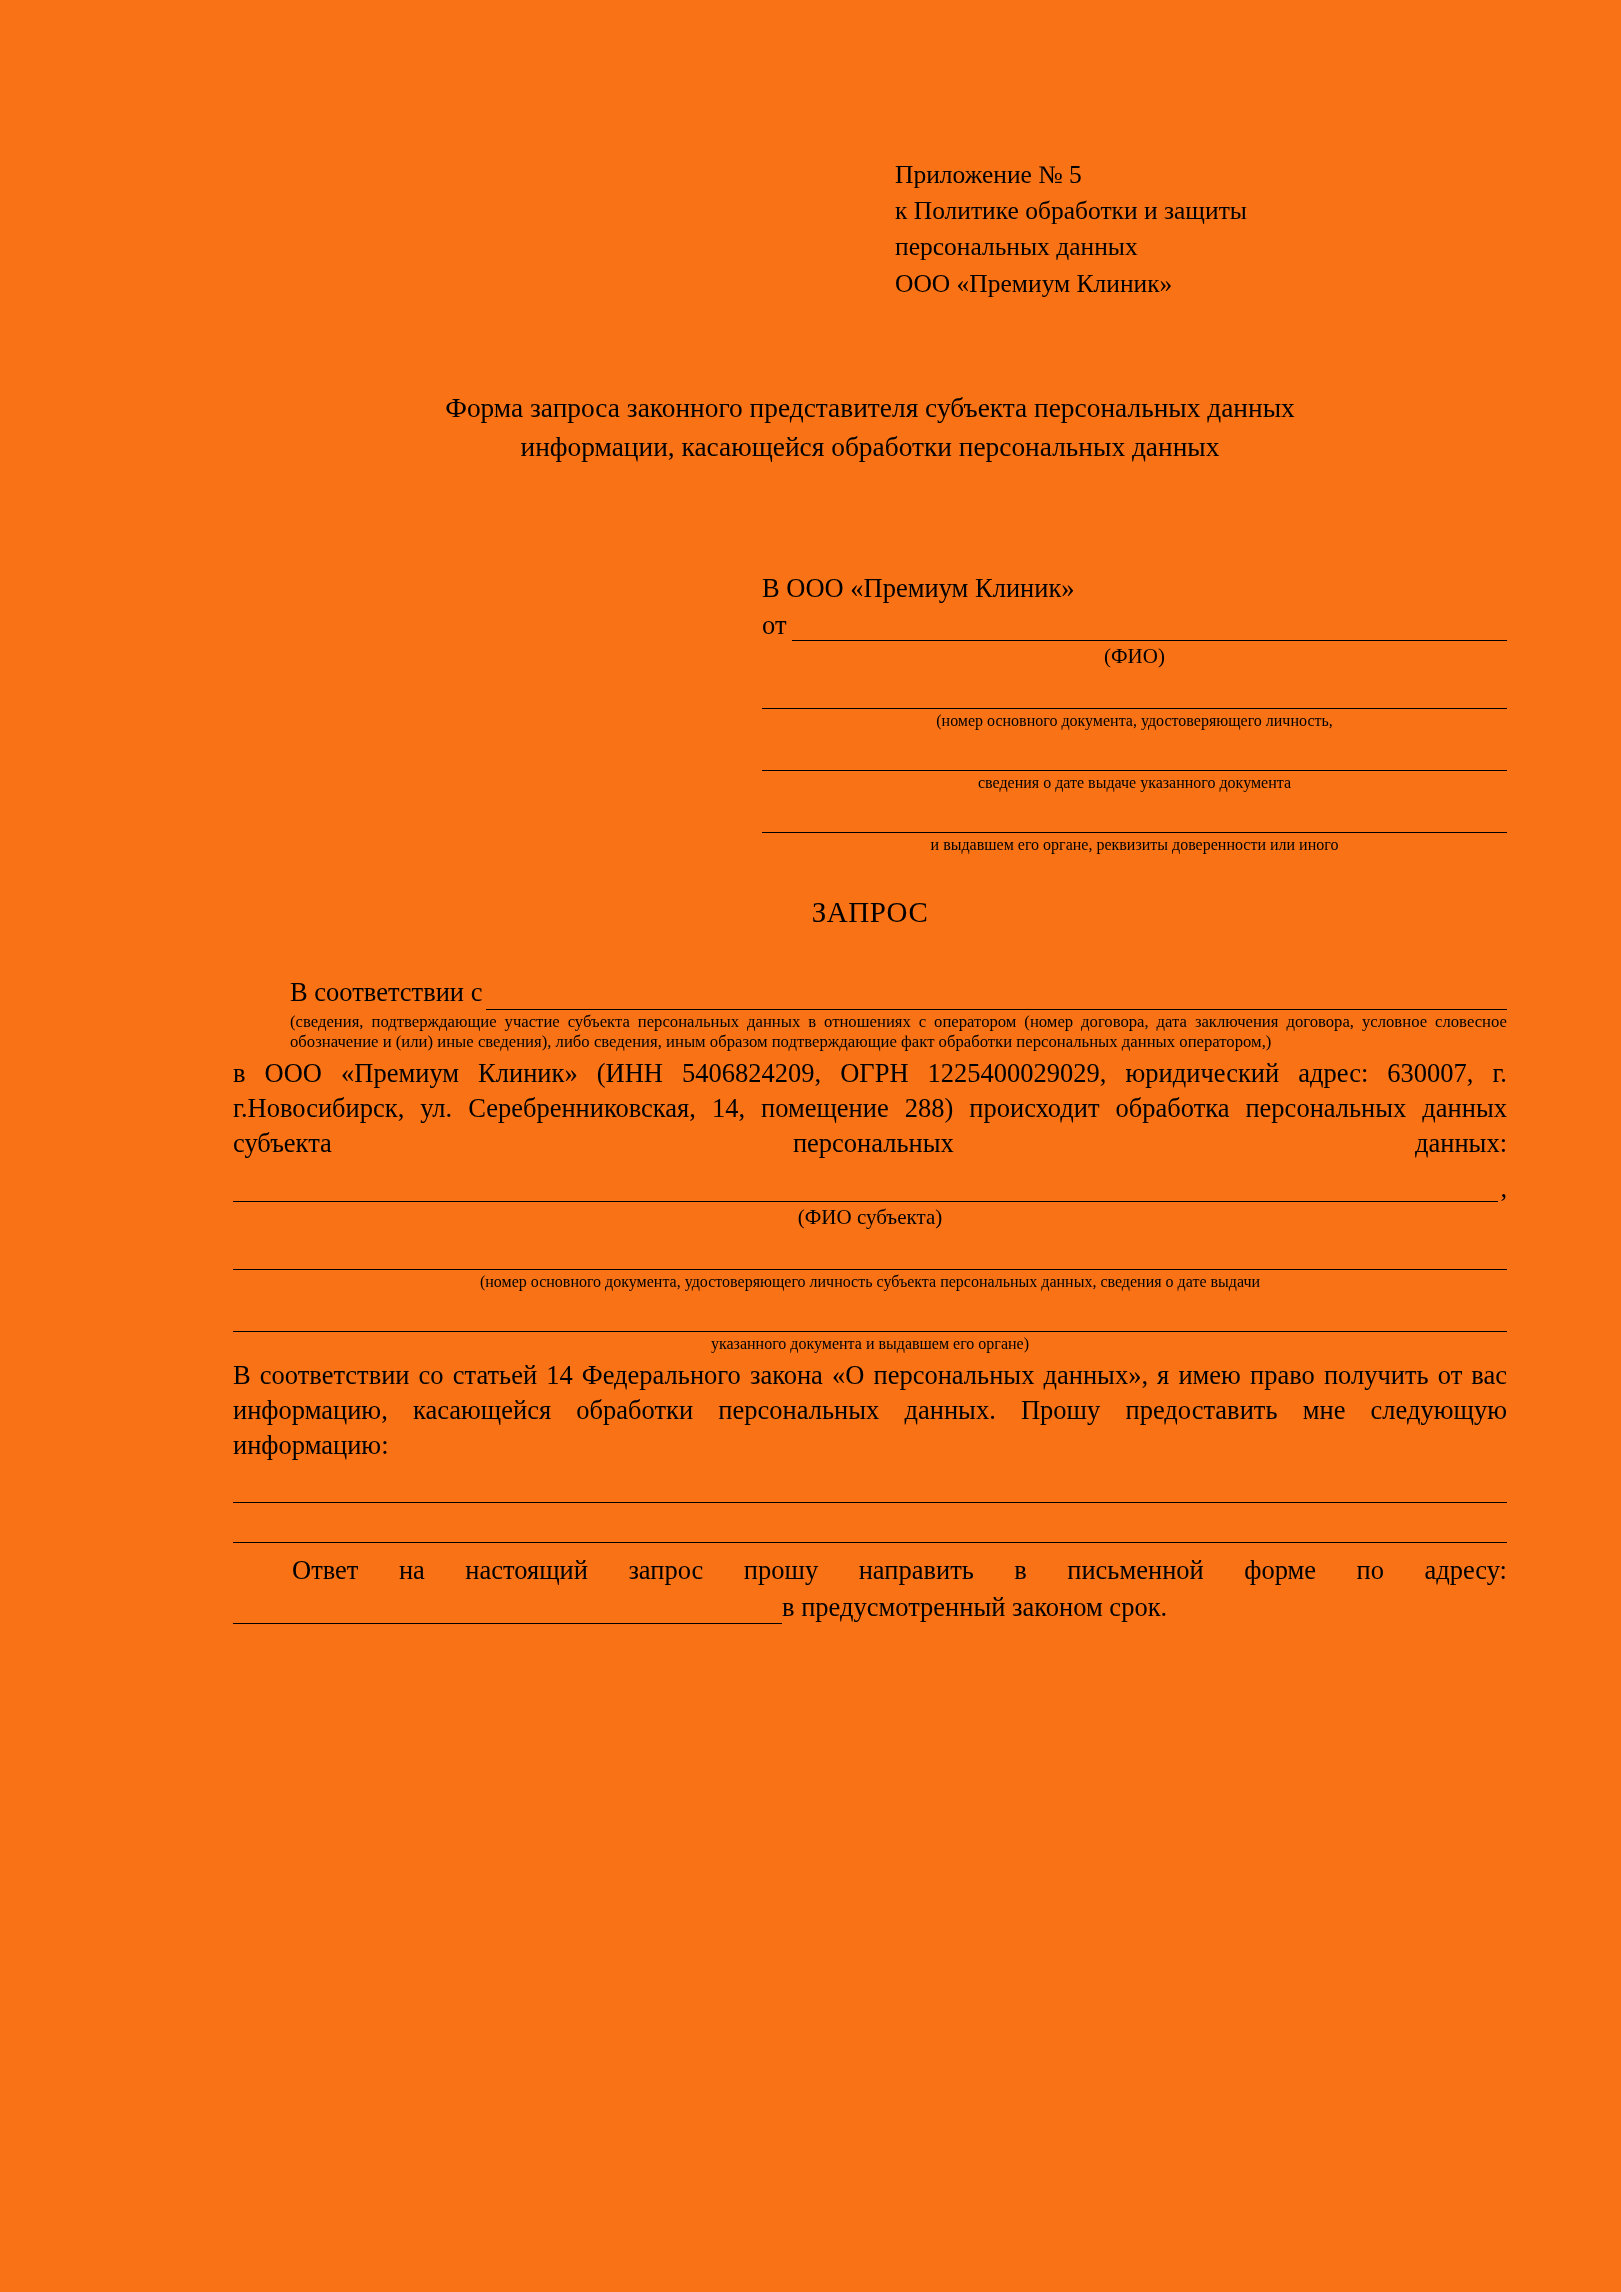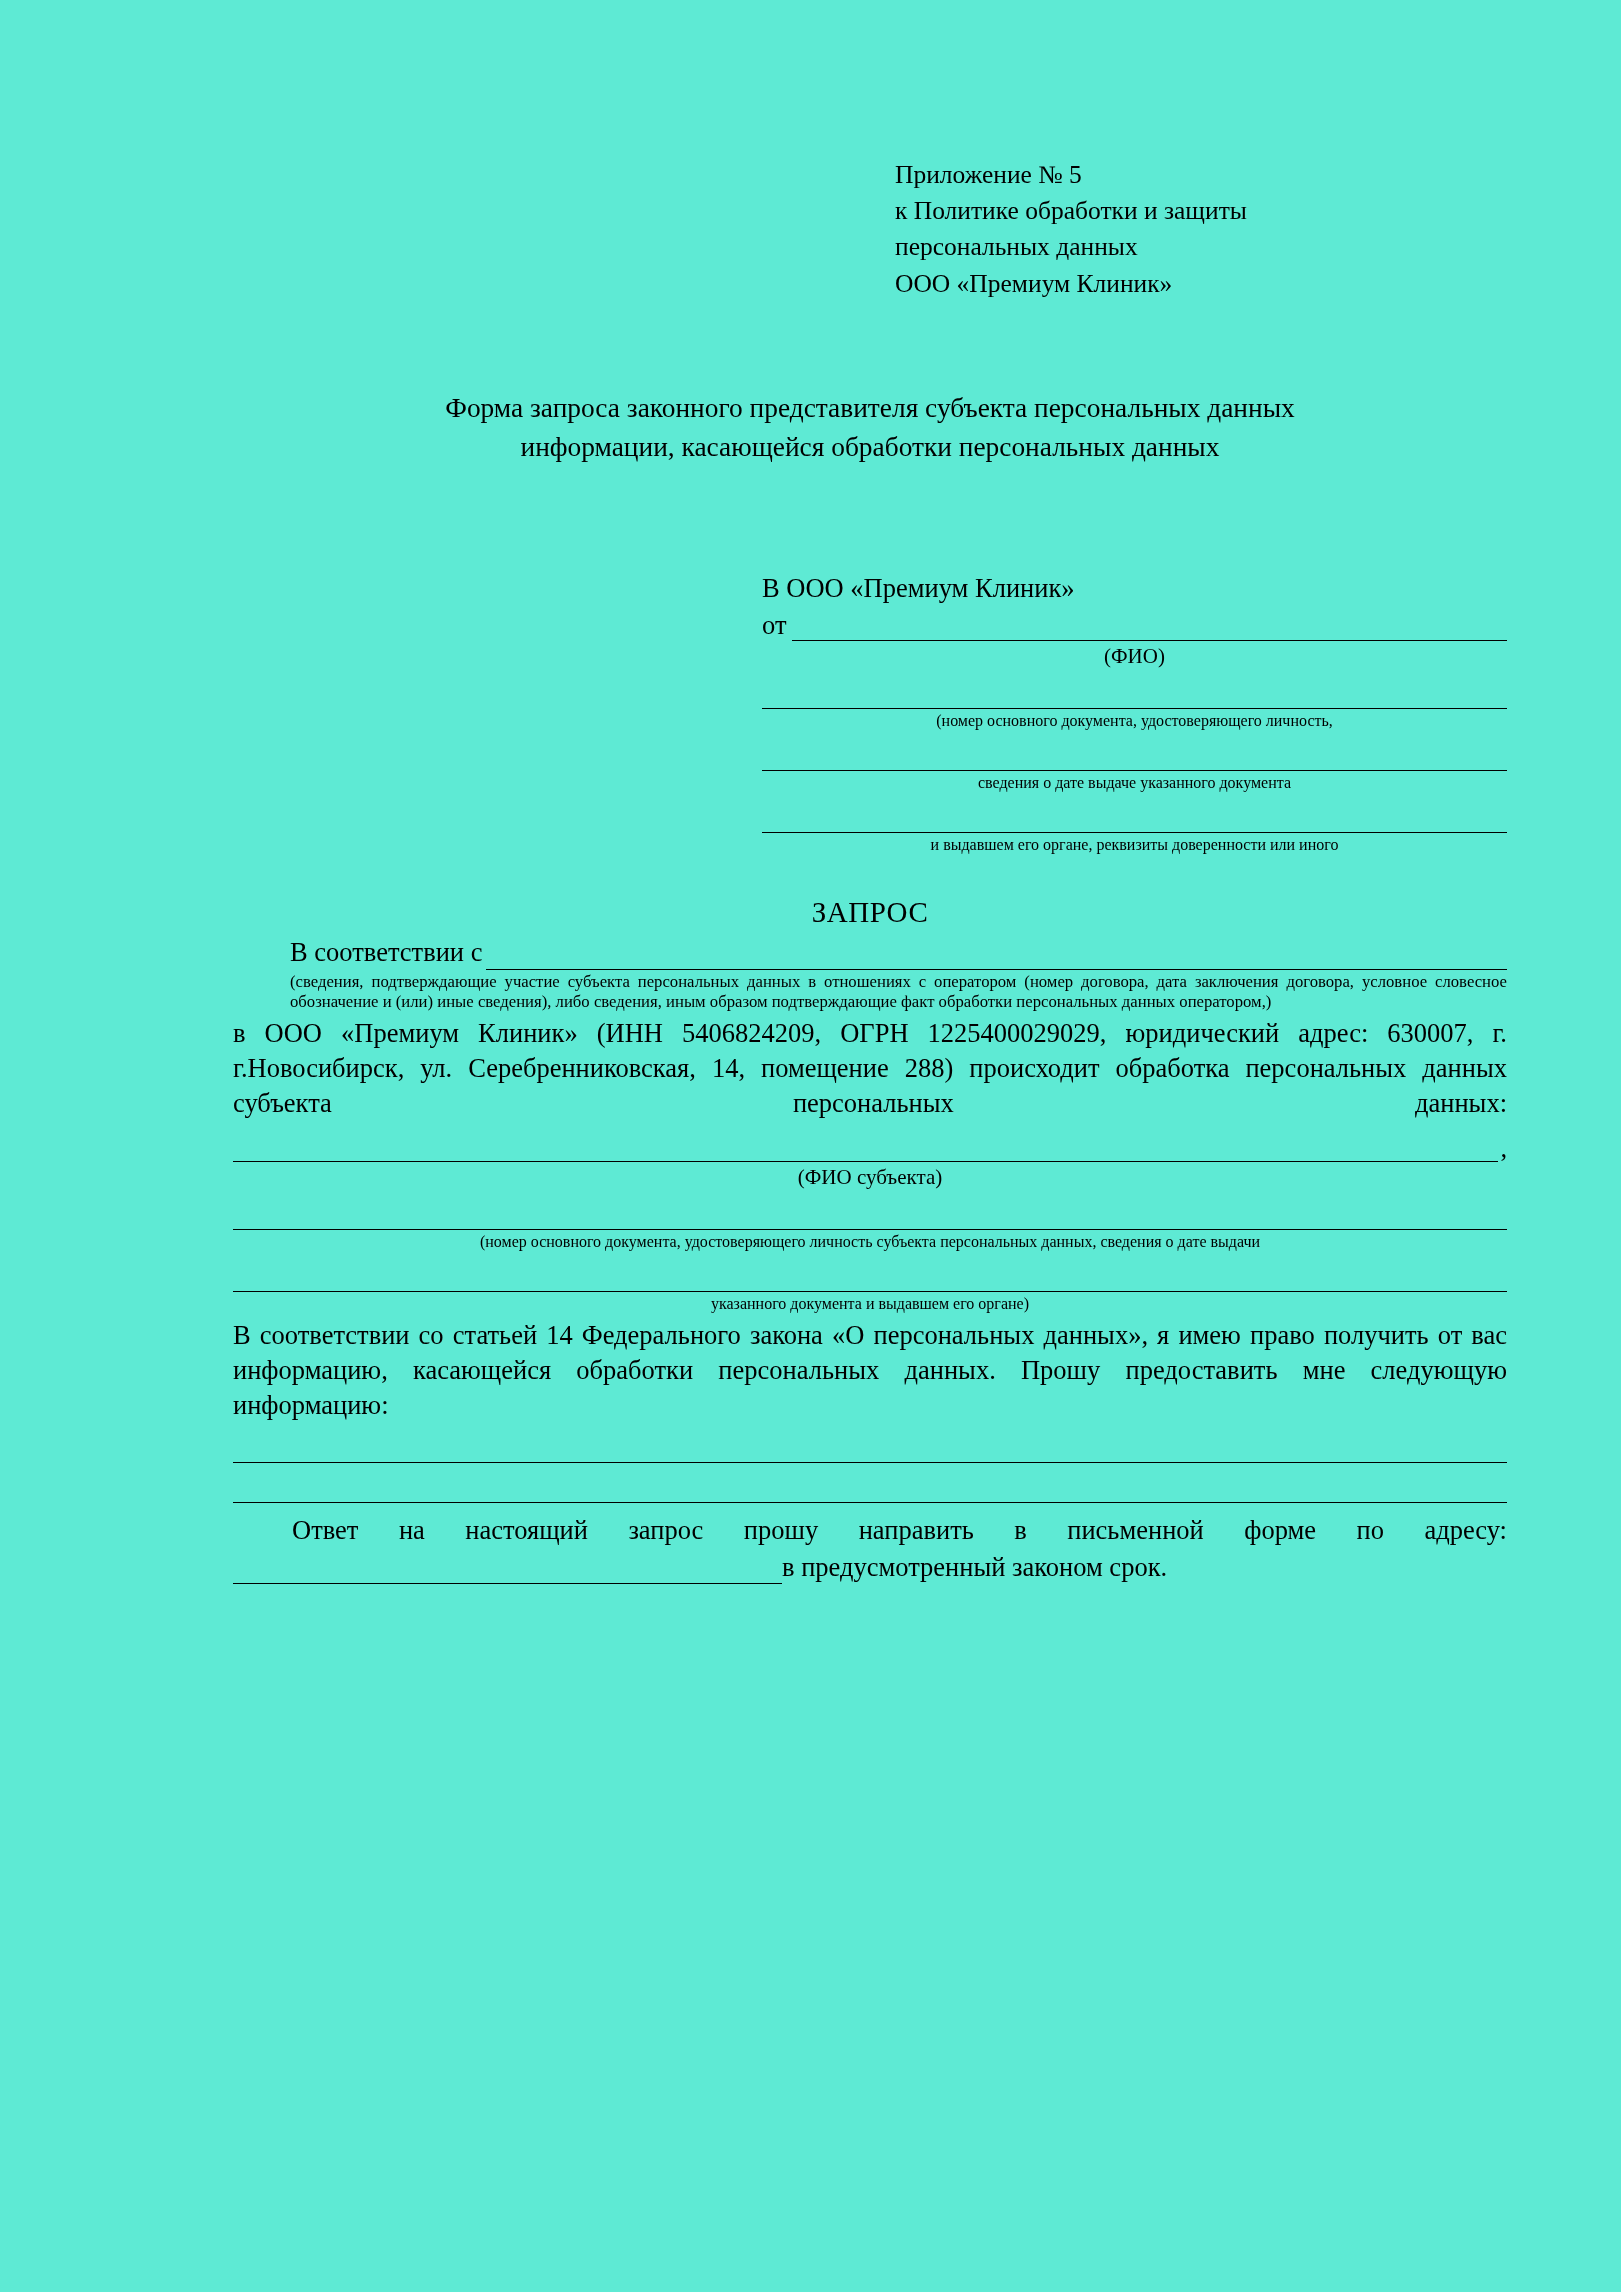--- a/index.html
+++ b/index.html
@@ -9,21 +9,21 @@
   }
   body {
     font-family: "Liberation Serif", serif;
     color: #000000;
   }
   .page {
     position: relative;
     width: 1621px;
     height: 2293px;
     margin: 0 auto;
-    background: #5eead4;
+    background: #f97316;
     box-sizing: border-box;
     padding: 0;
     overflow: hidden;
   }
   .content {
     position: absolute;
     left: 233px;
     top: 0;
     width: 1274px;
   }
@@ -107,20 +107,21 @@
     text-align: justify;
   }
   .inline-row {
     display: flex;
     align-items: flex-end;
     margin-top: 5.9px;
   }
   .inline-row .lbl {
     white-space: nowrap;
     padding-right: 3.9px;
+    margin-top: 40px;
   }
   .micro-caption {
     font-size: 16.7px;
     line-height: 1.22;
     text-align: justify;
     margin-top: 2px;
     padding-left: 57px;
   }
   .para {
     margin-top: 4px;

